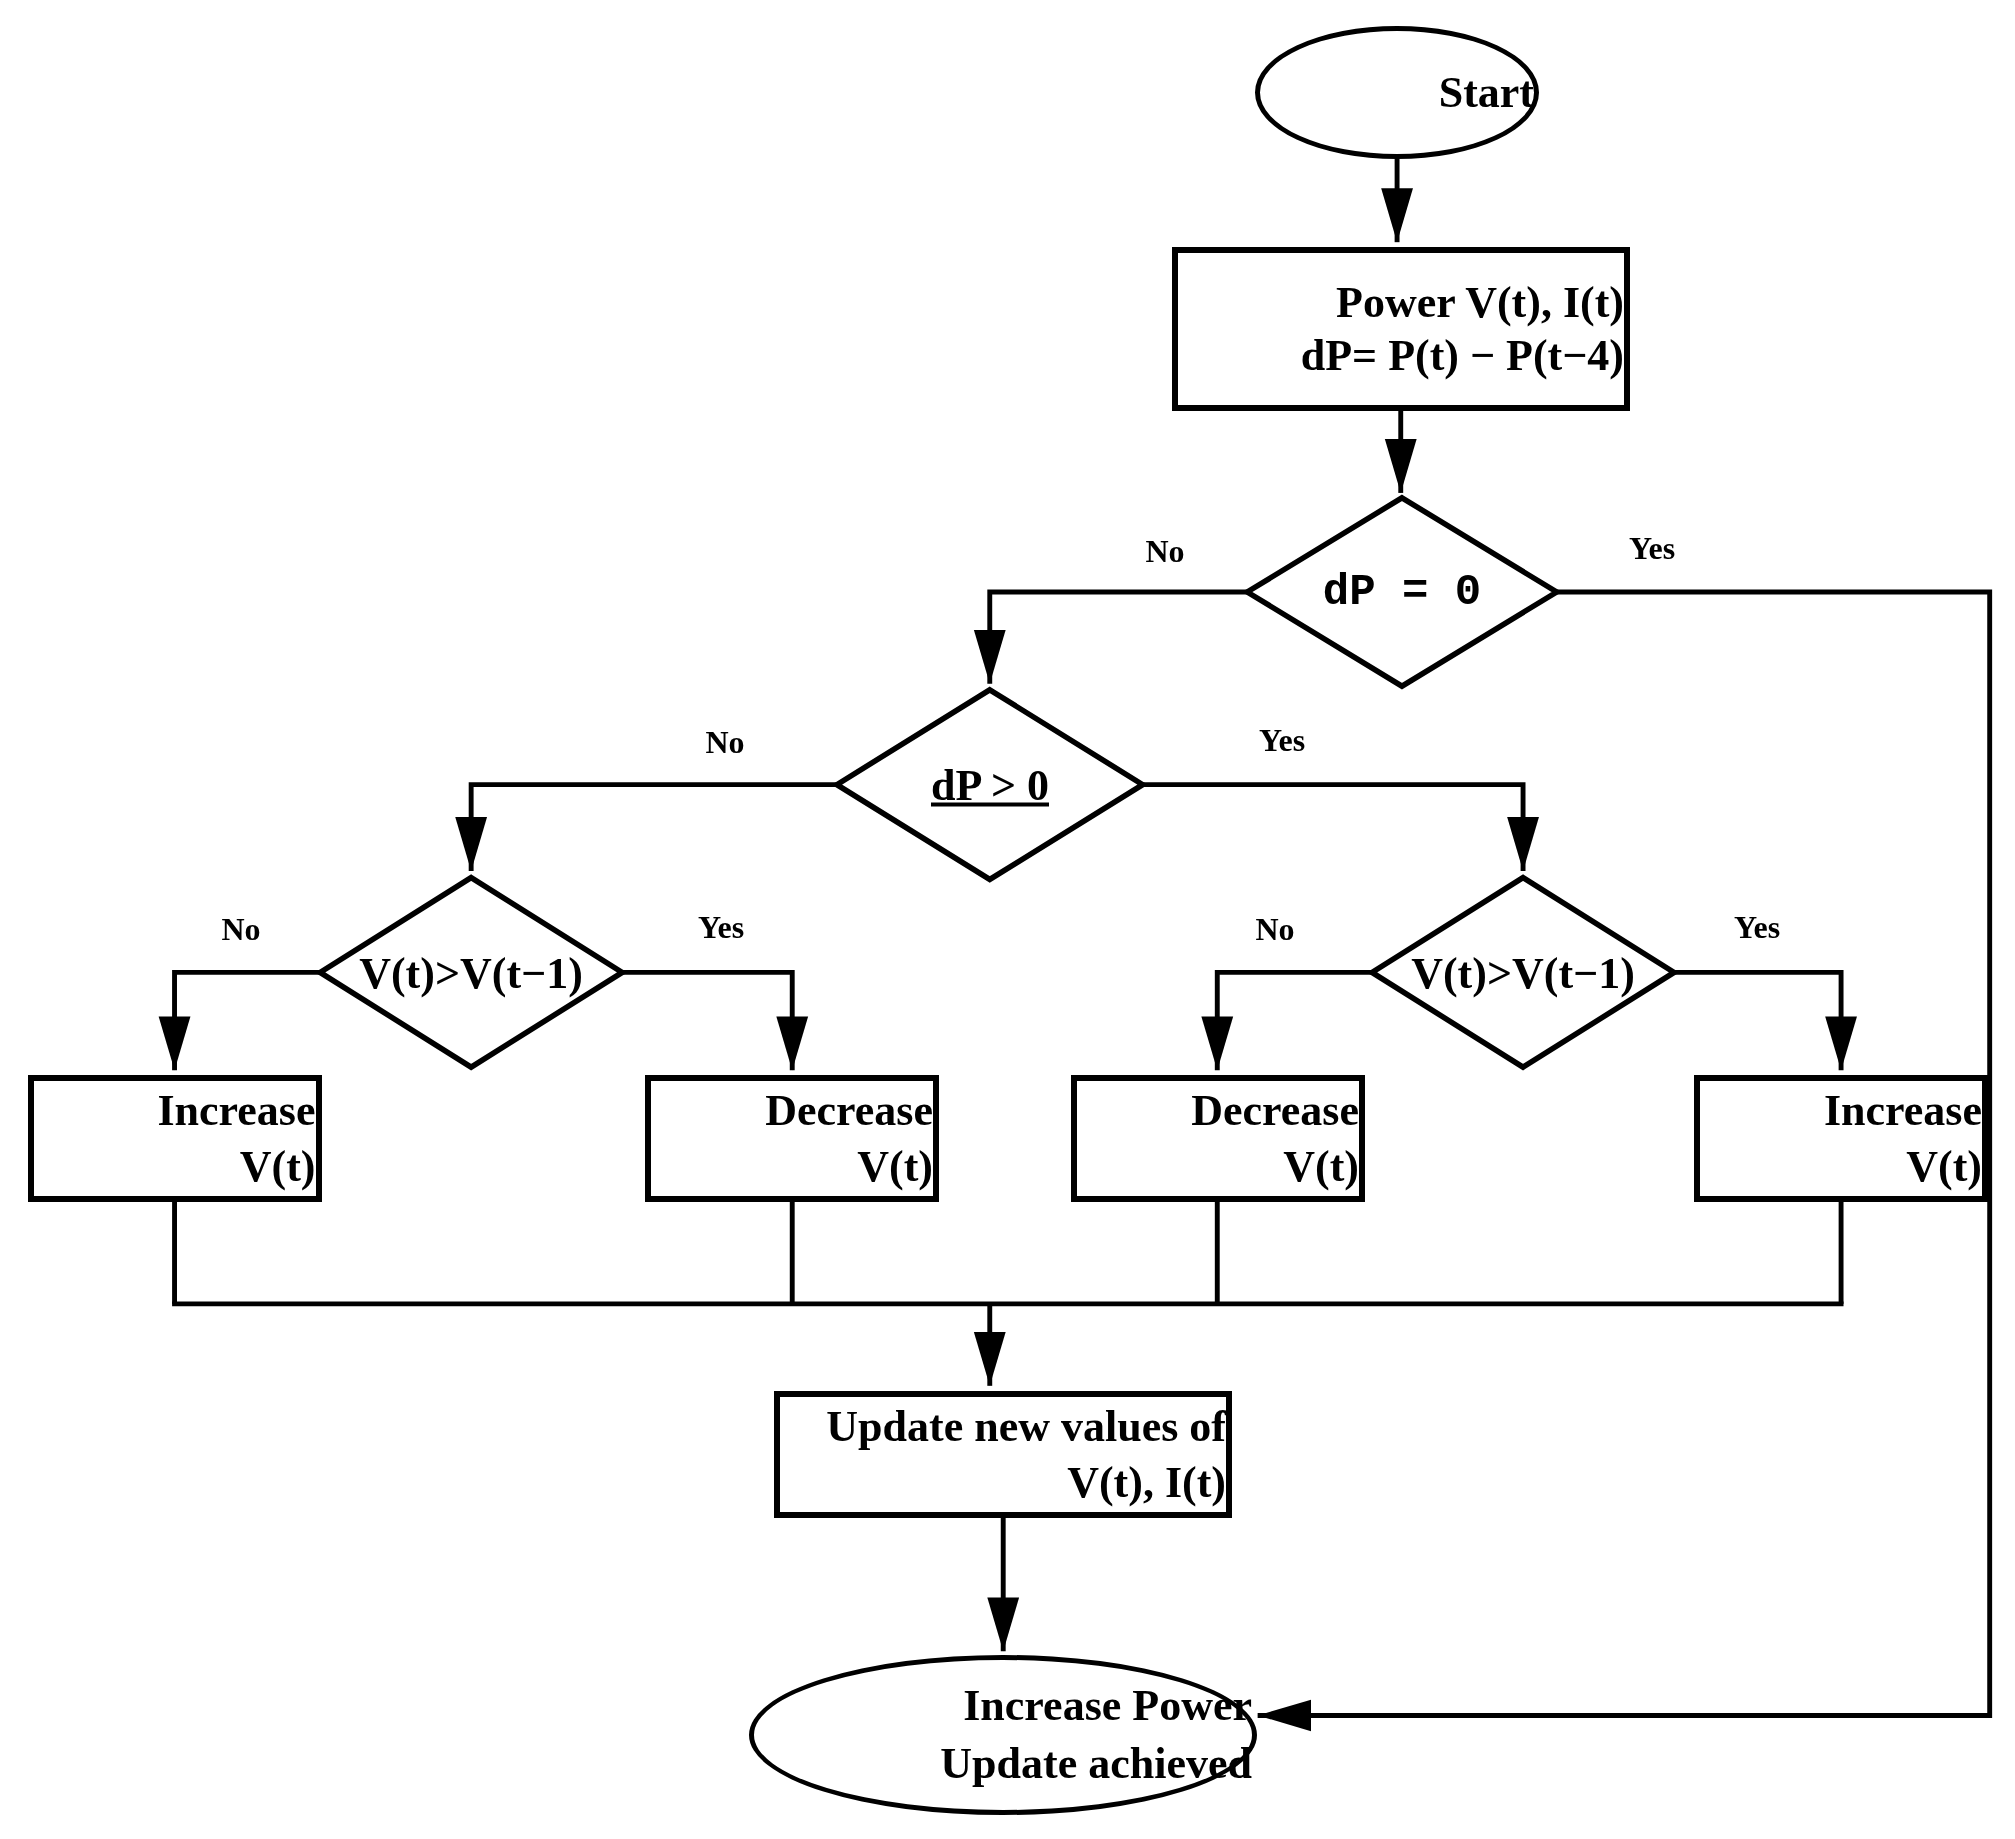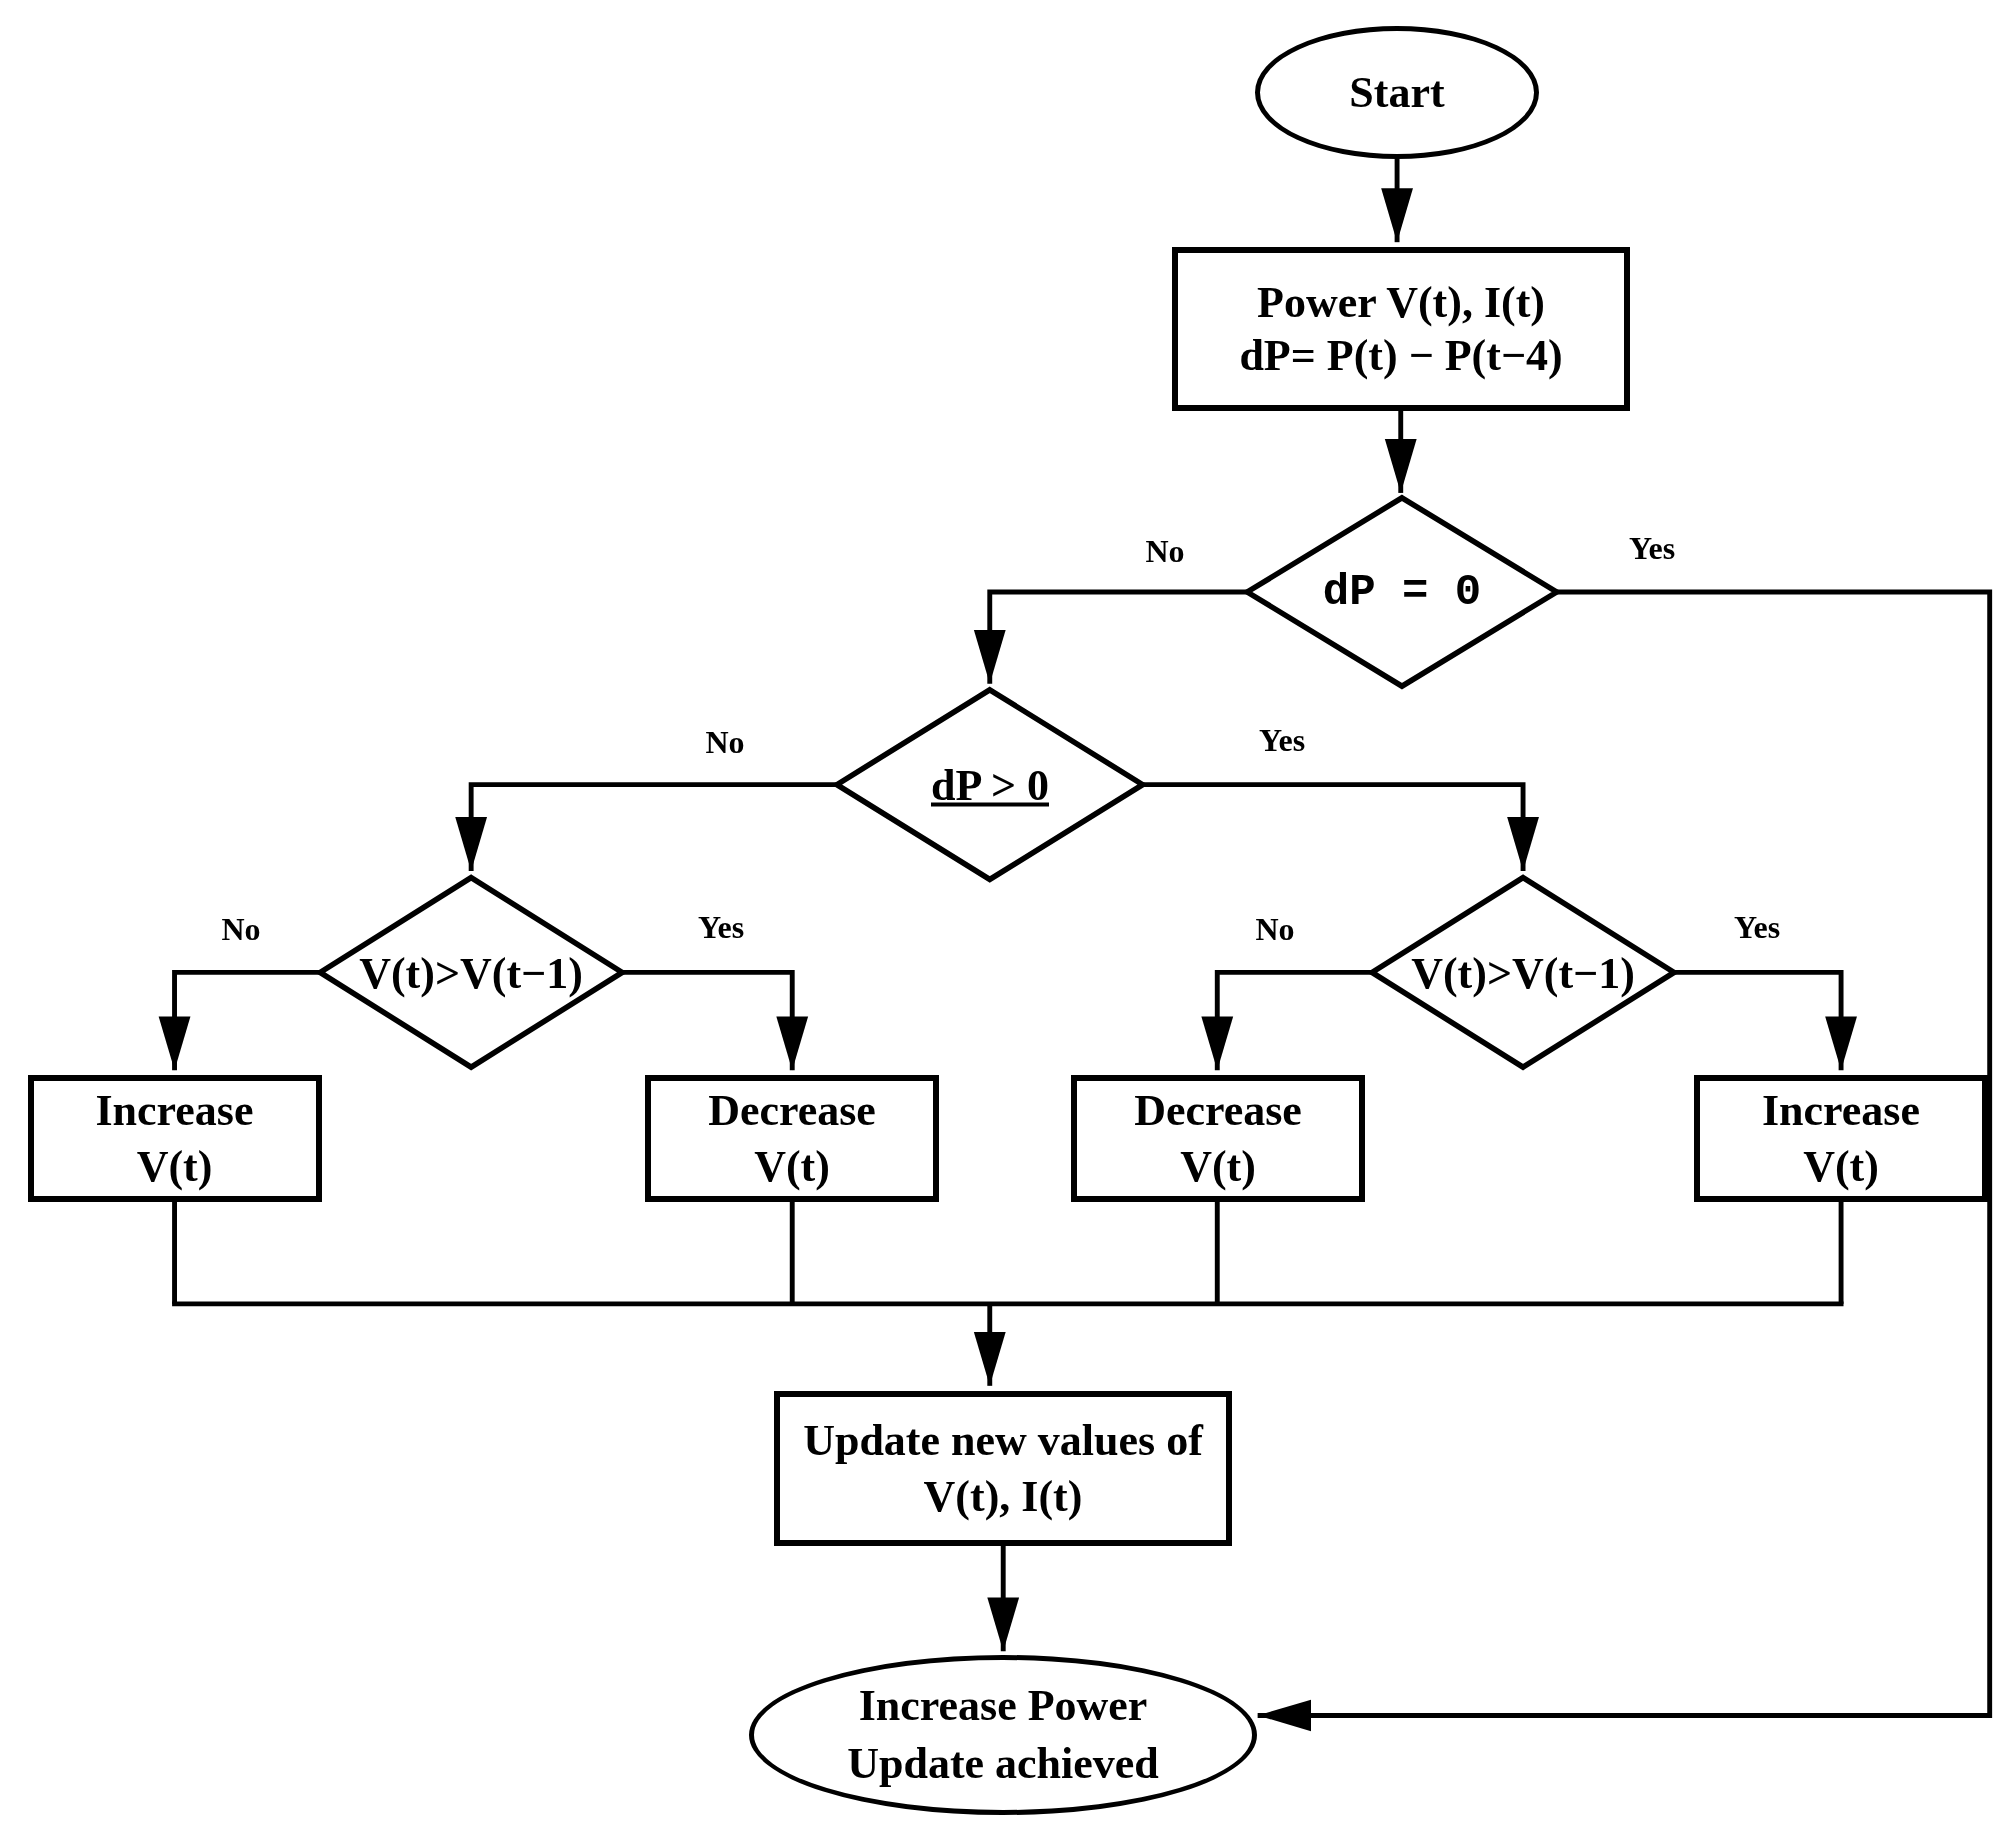--- a/index.html
+++ b/index.html
@@ -34,35 +34,35 @@
     stroke: #000000;
     stroke-width: 9;
     stroke-linejoin: miter;
   }
   .node {
     position: absolute;
     box-sizing: border-box;
     background: #ffffff;
     display: flex;
     flex-direction: column;
-    align-items: center;
+    align-items: flex-end;
     justify-content: center;
     text-align: center;
     font-size: 44px;
     line-height: 55px;
   }
   .node.process { border: 6.1px solid #000000; }
   .node.terminator { border: 5.5px solid #000000; border-radius: 50%; }
   .node-start { left: 1255px; top: 26px; width: 284px; height: 133px; }
   .node-sense { left: 1172px; top: 247px; width: 458px; height: 164px; line-height: 53px; }
   .node-increase-left  { left: 27.5px;   top: 1075px; width: 294px; height: 127px; line-height: 56px; }
   .node-decrease-left  { left: 645px; top: 1075px; width: 294px; height: 127px; line-height: 56px; }
   .node-decrease-right { left: 1071px; top: 1075px; width: 294px; height: 127px; line-height: 56px; }
   .node-increase-right { left: 1694px; top: 1075px; width: 294px; height: 127px; line-height: 56px; }
-  .node-update { left: 774px; top: 1391px; width: 458px; height: 155px; line-height: 56px; }
+  .node-update { left: 774px; top: 1391px; width: 458px; height: 127px; line-height: 56px; }
   .node-end { left: 749px; top: 1655px; width: 508px; height: 160px; line-height: 58px; }
   .diamond-text {
     position: absolute;
     transform: translate(-50%, -50%);
     font-size: 44px;
     white-space: nowrap;
   }
   .dt-dp-zero  { left: 1402px; top: 592px; font-family: Liberation Mono, monospace; }
   .dt-dp-pos   { left: 990px; top: 785px; text-decoration: underline; }
   .dt-v-left   { left: 471px;  top: 973px; }

